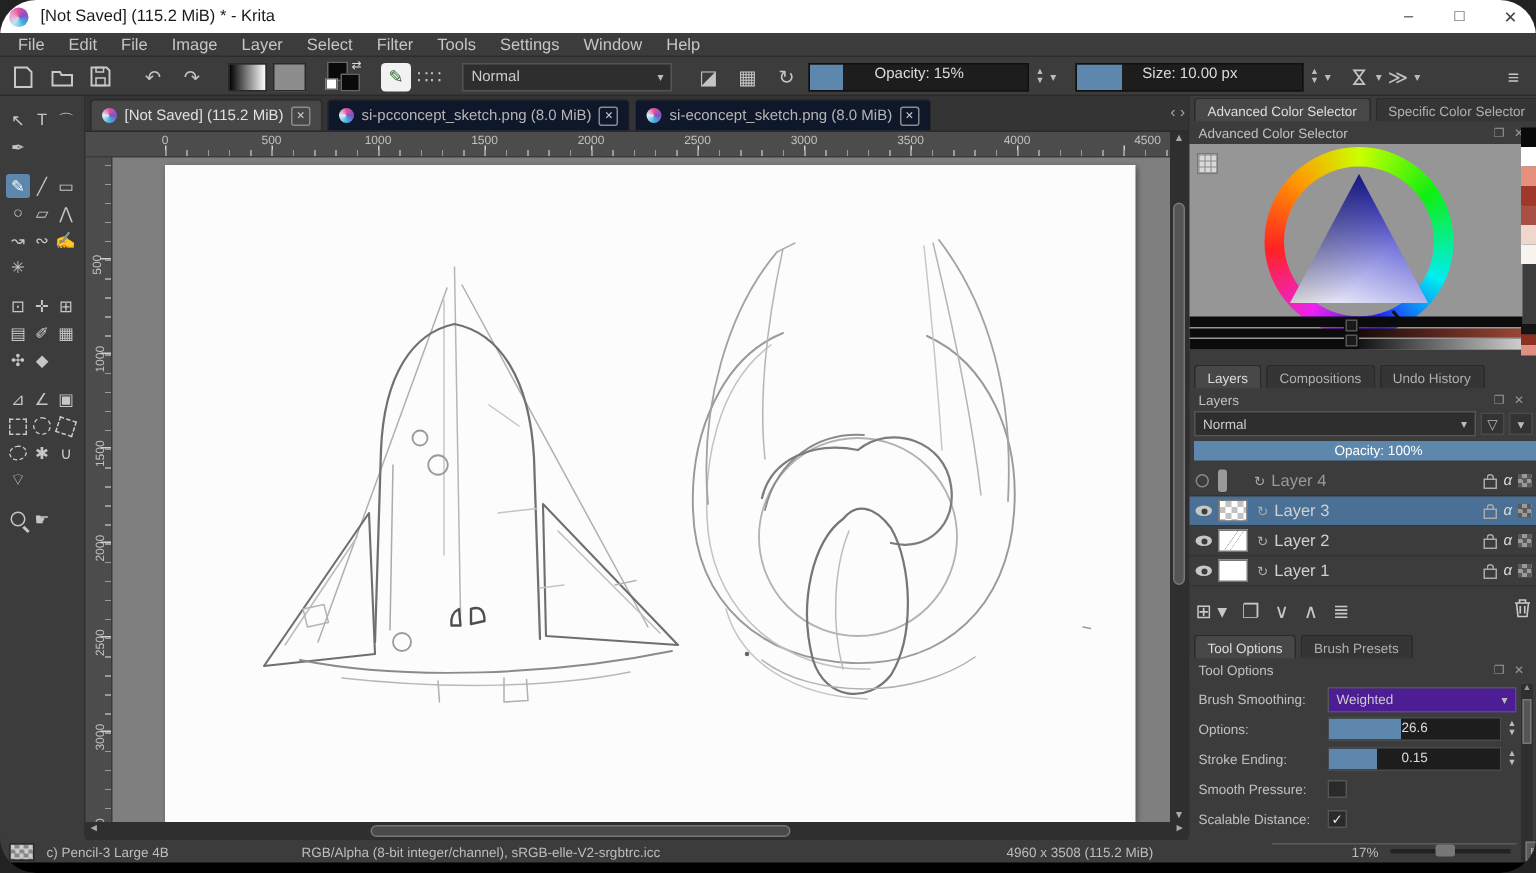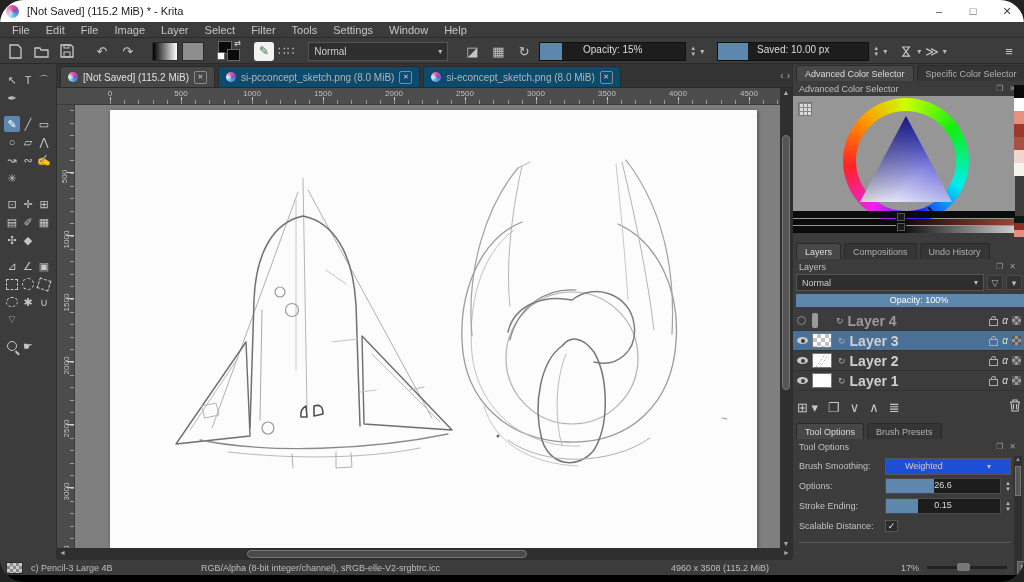--- a/index.html
+++ b/index.html
@@ -43,21 +43,21 @@
   .slider .fill{position:absolute;left:0;top:0;bottom:0;background:#5d87ad;}
   .slider .stext{position:absolute;left:0;right:0;top:1px;text-align:center;font-size:10px;color:#ddd;}
   .spin{display:flex;flex-direction:column;justify-content:center;font-size:6px;line-height:6px;color:#bbb;flex:none;}
   .caret{font-size:8px;color:#bbb;flex:none;}
   .mirror{font-size:13px;color:#c4c4c4;flex:none;}
   .rot90{display:inline-block;transform:rotate(90deg);}
 
   
   .tabbar{position:absolute;left:57px;top:64px;width:735px;height:24px;background:#343434;
           display:flex;align-items:flex-end;overflow:hidden;border-bottom:1px solid #2a2a2a;box-sizing:border-box;}
-  .doc-tab{height:20px;display:flex;align-items:center;gap:5px;padding:0 7px;background:#0c4a6e;
+  .doc-tab{height:20px;display:flex;align-items:center;gap:5px;padding:0 7px;background:#0f172a;
            border:1px solid #2a2a2a;border-bottom:none;border-radius:3px 3px 0 0;margin-left:3px;flex:none;
            font-size:10px;color:#b5b5b5;}
   .doc-tab.active{background:#474747;color:#e0e0e0;text-align:center;}
   .tab-krita{width:10px;height:10px;border-radius:50%;flex:none;
       background:conic-gradient(#e24fa0,#7a55c7,#46b0e0,#dfeef5,#e24fa0);}
   .tab-close{width:11px;height:11px;border:1px solid #8a8a8a;border-radius:2px;font-size:7px;color:#cfcfcf;
              display:flex;align-items:center;justify-content:center;flex:none;}
   .tab-scroll{position:absolute;right:2px;top:6px;font-size:10px;color:#aaa;display:flex;gap:3px;}
 
   
@@ -154,37 +154,37 @@
   .layer-row.selected{background:#4a7096;}
   .eye{width:11px;height:7px;border-radius:50%;background:#c8c8c8;position:relative;flex:none;}
   .eye::after{content:"";position:absolute;left:3.5px;top:1.5px;width:4px;height:4px;border-radius:50%;background:#3c3c3c;}
   .eye-off{width:9px;height:9px;border:1px solid #8a8a8a;border-radius:50%;flex:none;box-sizing:border-box;}
   .thumbbox{width:22px;height:16px;display:flex;align-items:center;flex:none;}
   .thumb{width:20px;height:15px;border:1px solid #777;box-sizing:border-box;background:#fff;}
   .thumb.dark{width:6px;height:15px;border:none;border-radius:2px;background:#9a9a9a;margin-left:2px;}
   .thumb.checker{background:conic-gradient(#c2c2c2 0 25%,#fff 0 50%,#c2c2c2 0 75%,#fff 0) 0 0/8px 8px;}
   .thumb.sketch{background:#fff linear-gradient(125deg,transparent 44%,#9a9a9a 45%,transparent 47%,transparent 58%,#b0b0b0 59%,transparent 61%);}
   .curl{font-size:9px;color:#aaa;flex:none;}
-  .layer-name{flex:1;font-size:14px;color:#d0d0d0;font-weight:bold;}
+  .layer-name{flex:1;font-size:11px;color:#d0d0d0;}
   .layer-row .dim{color:#9a9a9a;}
   .lk{position:relative;width:9px;height:7px;border:1px solid #aaa;box-sizing:border-box;margin-top:4px;flex:none;}
   .lk::before{content:"";position:absolute;left:1px;top:-4px;width:3px;height:3px;border:1px solid #aaa;
       border-bottom:none;border-radius:3px 3px 0 0;}
   .alpha{font-size:10px;color:#d8d8d8;font-style:italic;flex:none;}
   .lstyle{width:9px;height:9px;background:conic-gradient(#9a9a9a 0 25%,#5a5a5a 0 50%,#9a9a9a 0 75%,#5a5a5a 0) 0 0/6px 6px;flex:none;}
 
   .layer-btns{position:absolute;left:4px;top:332px;width:224px;height:22px;display:flex;align-items:center;gap:10px;
       font-size:13px;color:#c8c8c8;}
   .layer-btns .trash{margin-left:auto;}
 
   .tool-form{position:absolute;left:6px;top:392px;width:212px;}
   .form-row{display:flex;align-items:center;height:20px;gap:4px;}
   .form-label{width:82px;font-size:9px;color:#c0c0c0;flex:none;}
-  .form-dd{flex:1;height:15px;background:#1d4ed8;border:1px solid #555;display:flex;align-items:center;
-      justify-content:space-between;padding:0 19px;font-size:9px;color:#ccc;}
+  .form-dd{flex:1;height:15px;background:#4c1d95;border:1px solid #555;display:flex;align-items:center;
+      justify-content:space-between;padding:0 5px;font-size:9px;color:#ccc;}
   .form-slider{flex:1;position:relative;height:14px;background:#1d1d1d;border:1px solid #4a4a4a;overflow:hidden;}
   .form-slider .fill{position:absolute;left:0;top:0;bottom:0;background:#5d87ad;}
   .form-slider .stext{position:absolute;left:0;right:0;top:1px;text-align:center;font-size:9px;color:#ddd;}
   .checkbox{width:13px;height:12px;background:#2a2a2a;border:1px solid #555;display:flex;align-items:center;
       justify-content:center;font-size:9px;color:#e8e8e8;box-sizing:border-box;}
   .form-divider{margin-top:6px;border-top:1px solid #5a5a5a;}
   .form-scroll{position:absolute;right:2px;top:392px;width:8px;height:158px;background:#2f2f2f;font-size:6px;
       color:#999;text-align:center;}
   .form-scroll .thumb{position:absolute;left:1px;top:10px;width:6px;height:30px;background:#555;}
 
@@ -280,21 +280,21 @@
       <span class="stext">Opacity:  15%</span>
     </span>
     <span class="spin">
         <span>▲</span>
         <span>▼</span>
       </span>
     <span class="caret">▾</span>
     <span class="tb-sep"></span>
     <span class="slider" style="width:150px">
       <span class="fill" style="width: 20%;"></span>
-      <span class="stext">Saved:  10.00 px</span>
+      <span class="stext">Size:  10.00 px</span>
     </span>
     <span class="spin">
         <span>▲</span>
         <span>▼</span>
       </span>
     <span class="caret">▾</span>
     <span class="tb-sep"></span>
     <span class="mirror rot90">⋈</span>
     <span class="caret">▾</span>
     <span class="mirror">≫</span>
@@ -469,21 +469,21 @@
       <span class="hlab" style="left: 337px;">2000</span>
       <span class="htick" style="left: 337px;"></span>
       <span class="hlab" style="left: 408px;">2500</span>
       <span class="htick" style="left: 408px;"></span>
       <span class="hlab" style="left: 479px;">3000</span>
       <span class="htick" style="left: 479px;"></span>
       <span class="hlab" style="left: 550px;">3500</span>
       <span class="htick" style="left: 550px;"></span>
       <span class="hlab" style="left: 621px;">4000</span>
       <span class="htick" style="left: 621px;"></span>
-      <span class="hlab" style="left: 692px;">4500</span>
+      <span class="hlab" style="left: 708px;">4500</span>
       <span class="htick" style="left: 692px;"></span>
     </div>
   <div class="vruler" id="vruler">
       <span class="vlab" style="top: 67px;">500</span>
       <span class="vtick" style="top: 67px;"></span>
       <span class="vlab" style="top: 130px;">1000</span>
       <span class="vtick" style="top: 130px;"></span>
       <span class="vlab" style="top: 193px;">1500</span>
       <span class="vtick" style="top: 193px;"></span>
       <span class="vlab" style="top: 256px;">2000</span>
@@ -735,20 +735,24 @@
         <span class="form-slider">
           <span class="fill" style="width: 28%;"></span>
           <span class="stext">0.15</span>
         </span>
         <span class="spin">
             <span>▲</span>
             <span>▼</span>
           </span>
       </div>
       <div class="form-row">
+        <span class="form-label">Smooth Pressure:</span>
+        <span class="checkbox" id="cbSmooth"></span>
+      </div>
+      <div class="form-row">
         <span class="form-label">Scalable Distance:</span>
         <span class="checkbox" id="cbScalable">✓</span>
       </div>
       <div class="form-divider"></div>
     </div>
     <div class="form-scroll">▲<span class="thumb"></span></div>
   </div>
 
   <div class="statusbar">
     <span class="status-checker"></span>

